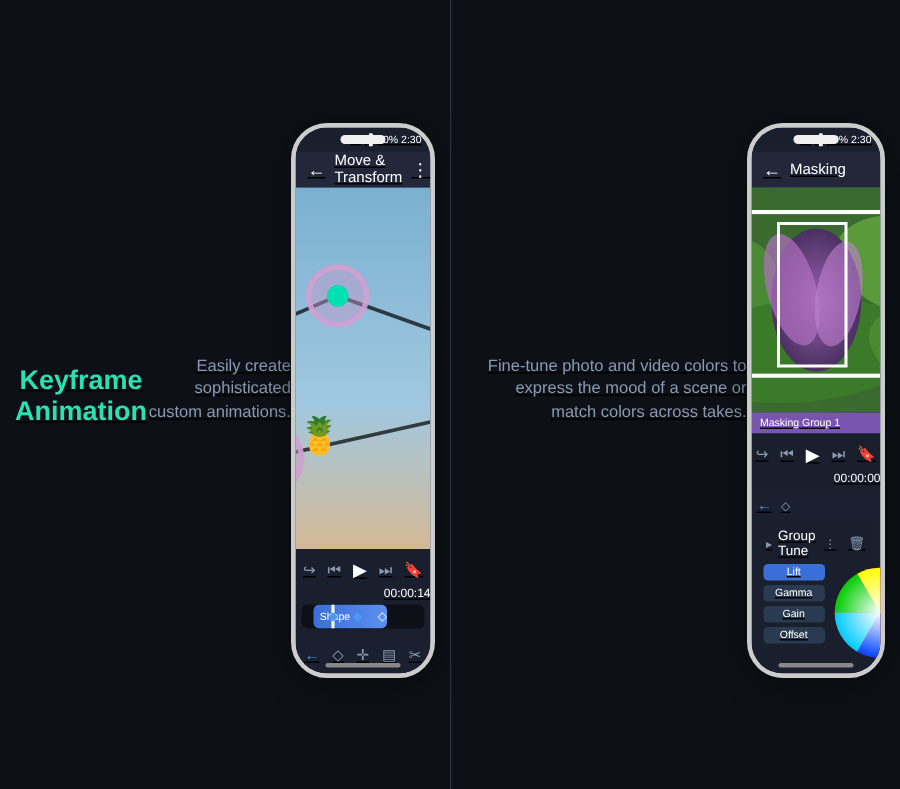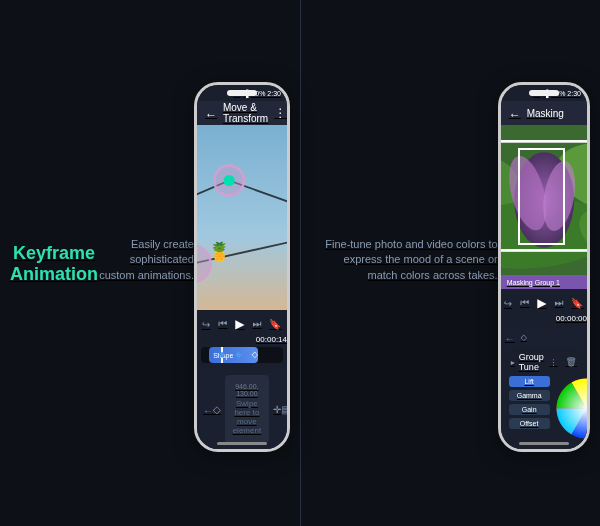--- a/index.html
+++ b/index.html
@@ -445,24 +445,20 @@
           <span style="position:absolute;left:22%;top:3px;color:#4a9af0;font-size:8px;">◆</span>
           <span style="position:absolute;left:42%;top:3px;color:#4a9af0;font-size:8px;">◆</span>
           <span style="position:absolute;left:62%;top:3px;color:#fff;font-size:8px;">◇</span>
         </div>
       </div>
 
       <div class="bottom-panel">
         <div class="bottom-controls-row">
           <span class="bottom-icon active">←</span>
           <span class="bottom-icon">◇</span>
-          <div class="swipe-area" style="flex:1;margin:0 4px;">
-            <div class="coord-text">946.00, 130.00</div>
-            <div class="swipe-text">Swipe here to move element</div>
-          </div>
           <span class="bottom-icon">✛</span>
           <span class="bottom-icon">▤</span>
           <span class="bottom-icon">✂</span>
         </div>
       </div>
     </div>
     <div class="phone-home-bar"></div>
   </div>
 </div>
 

